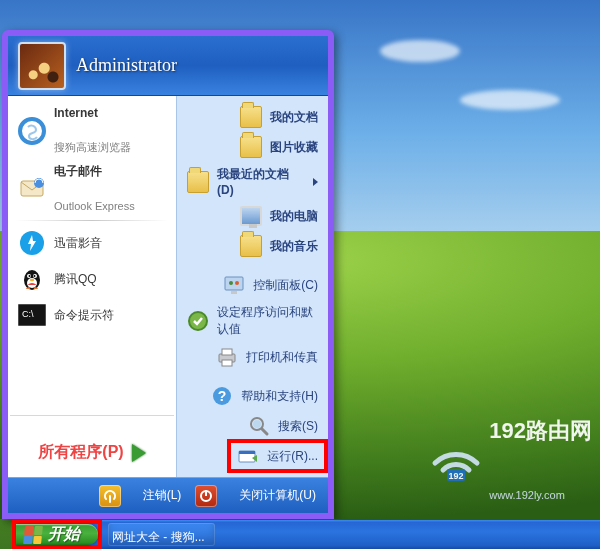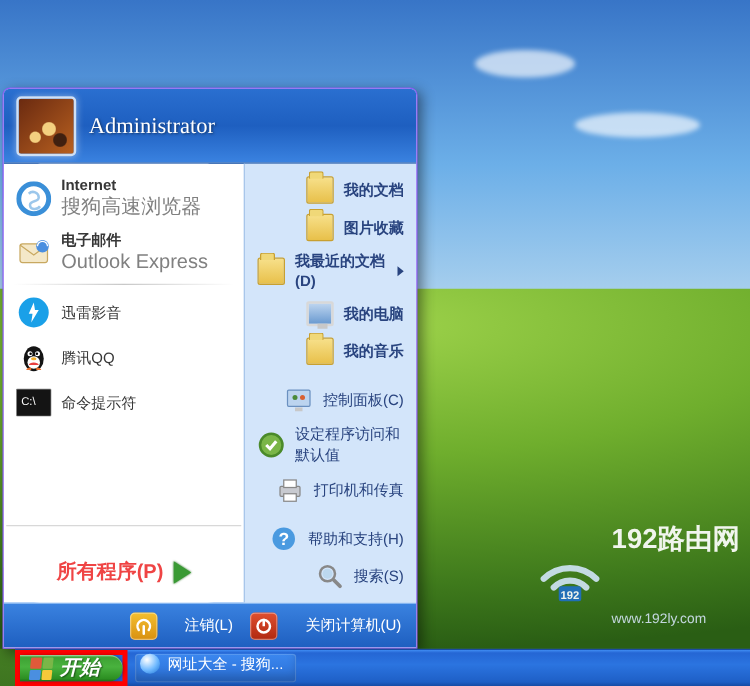--- a/index.html
+++ b/index.html
@@ -14,37 +14,37 @@
 .wm-text{display:flex;flex-direction:column;line-height:1;}
 .wm-192{font-size:22px;font-weight:700;color:#fff;}
 .wm-sub{font-size:11px;color:#d0e0ef;margin-top:48px;}
 
 .taskbar{position:absolute;left:12px;right:0;bottom:0;height:30px;background:linear-gradient(to bottom,#3f8cf3 0%,#2566d4 8%,#2b74e0 40%,#1e5fc6 88%,#154aa3 100%);display:flex;align-items:stretch;border-top:1px solid #1a4aa0;}
 .start-btn{display:flex;align-items:center;gap:6px;padding:0 18px 0 8px;color:#fff;font-style:italic;font-weight:700;font-size:16px;background:linear-gradient(to bottom,#5eb75a 0%,#3ea234 10%,#49b23e 45%,#2c8f22 90%,#1f6f17 100%);border-radius:0 10px 10px 0;box-shadow:inset 0 1px 0 rgba(255,255,255,.35),1px 0 3px rgba(0,0,0,.3);text-shadow:1px 1px 1px rgba(0,0,0,.4);}
 .winflag{width:18px;height:18px;display:grid;grid-template:1fr 1fr/1fr 1fr;gap:1px;transform:skewX(-6deg);}
 .winflag span{border-radius:1px;}
 .wf-r{background:#e05a3a;}.wf-g{background:#7ab648;}.wf-b{background:#4a8fe0;}.wf-y{background:#f4c93a;}
 .start-wrap{border:4px solid #f00;}
-.task-item{display:flex;align-items:flex-start;gap:6px;margin:3px 2px 3px 6px;padding:0 10px 16px 4px;color:#fff;font-size:12px;background:linear-gradient(to bottom,#3b87ef,#2a6fd6);border-radius:3px;box-shadow:inset 0 0 0 1px rgba(255,255,255,.15),inset 0 -6px 8px rgba(0,0,0,.18);}
+.task-item{display:flex;align-items:center;gap:6px;margin:3px 2px 3px 6px;padding:0 10px 16px 4px;color:#fff;font-size:12px;background:linear-gradient(to bottom,#3b87ef,#2a6fd6);border-radius:3px;box-shadow:inset 0 0 0 1px rgba(255,255,255,.15),inset 0 -6px 8px rgba(0,0,0,.18);flex-direction:column;}
 .ti-icon{width:16px;height:16px;border-radius:50%;background:radial-gradient(circle at 35% 30%,#fff,#6fb9ff 55%,#1a6fd0);}
 
-.startpanel{position:absolute;left:2px;bottom:30px;width:332px;background:#fff;border:1px solid #8b5cf6;border-radius:6px 6px 0 0;box-shadow:3px 3px 10px rgba(0,0,0,.45);overflow:hidden;}
+.startpanel{position:absolute;left:2px;bottom:30px;width:332px;background:#fff;border:6px solid #8b5cf6;border-radius:6px 6px 0 0;box-shadow:3px 3px 10px rgba(0,0,0,.45);overflow:hidden;}
 .sp-header{height:60px;background:linear-gradient(to bottom,#2a6fd0 0%,#1e5fc0 50%,#3a82e0 100%);display:flex;align-items:center;gap:10px;padding:0 10px;border-bottom:1px solid #0b4aa2;}
 .avatar{width:48px;height:48px;border:2px solid #cfe0f5;border-radius:4px;background:linear-gradient(135deg,#6a2a10,#b86020);box-shadow:0 0 6px rgba(255,255,255,.4);position:relative;overflow:hidden;}
 .avatar::before{content:"";position:absolute;inset:0;background:radial-gradient(circle at 30% 70%,#f4d080 0 4px,transparent 5px),radial-gradient(circle at 55% 55%,#f4d080 0 5px,transparent 6px),radial-gradient(circle at 75% 75%,#402010 0 5px,transparent 6px);}
 .username{color:#fff;font-size:18px;font-family:"Comic Sans MS",cursive;text-shadow:1px 1px 2px rgba(0,0,0,.5);}
 .sp-body{display:flex;}
-.sp-left{width:192px;background:#fff;padding:6px 2px;display:flex;flex-direction:column;border-radius:29px;}
+.sp-left{width:168px;background:#fff;padding:6px 2px;display:flex;flex-direction:column;}
 .sp-right{flex:1;background:#d3e5fa;border-left:1px solid #a8c6ea;padding:6px 2px;display:flex;flex-direction:column;align-items:flex-end;}
 .sep{height:1px;margin:4px 6px;background:linear-gradient(to right,transparent,#c8c8c8,transparent);}
 .sep-r{background:linear-gradient(to right,transparent,#9ec0e8,transparent);}
 .item{display:flex;align-items:center;gap:8px;padding:4px 8px;min-height:34px;cursor:pointer;}
 .item-s{min-height:28px;}
 .il-title{font-size:12px;color:#373737;font-weight:700;}
-.il-sub{font-size:16px;color:#808080;}
+.il-sub{font-size:11px;color:#808080;margin-top:20px;}
 .ir-label{font-size:12px;color:#29447f;}
 .ir-bold{font-weight:700;}
 .ic{width:28px;height:28px;flex:none;display:flex;align-items:center;justify-content:center;}
 .ic-s{width:22px;height:22px;}
 .all-programs{margin-top:auto;display:flex;align-items:center;justify-content:center;gap:8px;padding:26px 0 8px;font-size:16px;font-weight:700;color:#ef4444;border-top:1px solid #d8d8d8;}
 .play-arrow{width:0;height:0;border-left:14px solid #3a9a34;border-top:9px solid transparent;border-bottom:9px solid transparent;filter:drop-shadow(0 0 1px #1a6a14);}
 .sp-footer{height:36px;background:linear-gradient(to bottom,#3a82e0,#1e5fc0);display:flex;align-items:center;justify-content:flex-end;gap:14px;padding:0 12px;border-top:1px solid #6fa8ef;}
 .fbtn{display:flex;align-items:center;gap:22px;color:#fff;font-size:12px;cursor:pointer;}
 .fic{width:22px;height:22px;border-radius:4px;display:flex;align-items:center;justify-content:center;box-shadow:inset 0 0 0 1px rgba(255,255,255,.4);}
 .fic-y{background:linear-gradient(to bottom,#f4c030,#d89010);}
@@ -236,20 +236,30 @@
         <div class="item item-s">
        <span class="ic ic-s">
             <svg width="22" height="22" viewBox="0 0 22 22">
               <circle cx="9" cy="9" r="6" fill="none" stroke="#888" stroke-width="2"></circle>
               <path d="M14 14l5 5" stroke="#888" stroke-width="3" stroke-linecap="round"></path>
               <circle cx="9" cy="9" r="4" fill="#bcd8ef"></circle>
             </svg>
           </span>
        <span class="ir-label">搜索(S)</span>
      </div>
+        <div class="item item-s hl-red">
+       <span class="ic ic-s">
+            <svg width="22" height="22" viewBox="0 0 22 22">
+              <rect x="2" y="6" width="16" height="11" rx="1" fill="#fff" stroke="#6a90c0"></rect>
+              <rect x="2" y="6" width="16" height="3" fill="#3a6fc0"></rect>
+              <path d="M15 13l5-3v7z" fill="#5aaa4a"></path>
+            </svg>
+          </span>
+       <span class="ir-label">运行(R)...</span>
+     </div>
       </div>
   </div>
   <div class="sp-footer">
     <div class="fbtn">
       <span class="fic fic-y">
           <svg width="14" height="14" viewBox="0 0 14 14">
             <path d="M7 1v6M3 4a5 5 0 1 0 8 0" fill="none" stroke="#fff" stroke-width="2" stroke-linecap="round" transform="rotate(180 7 7)"></path>
           </svg>
         </span>
       <span>注销(L)</span>

